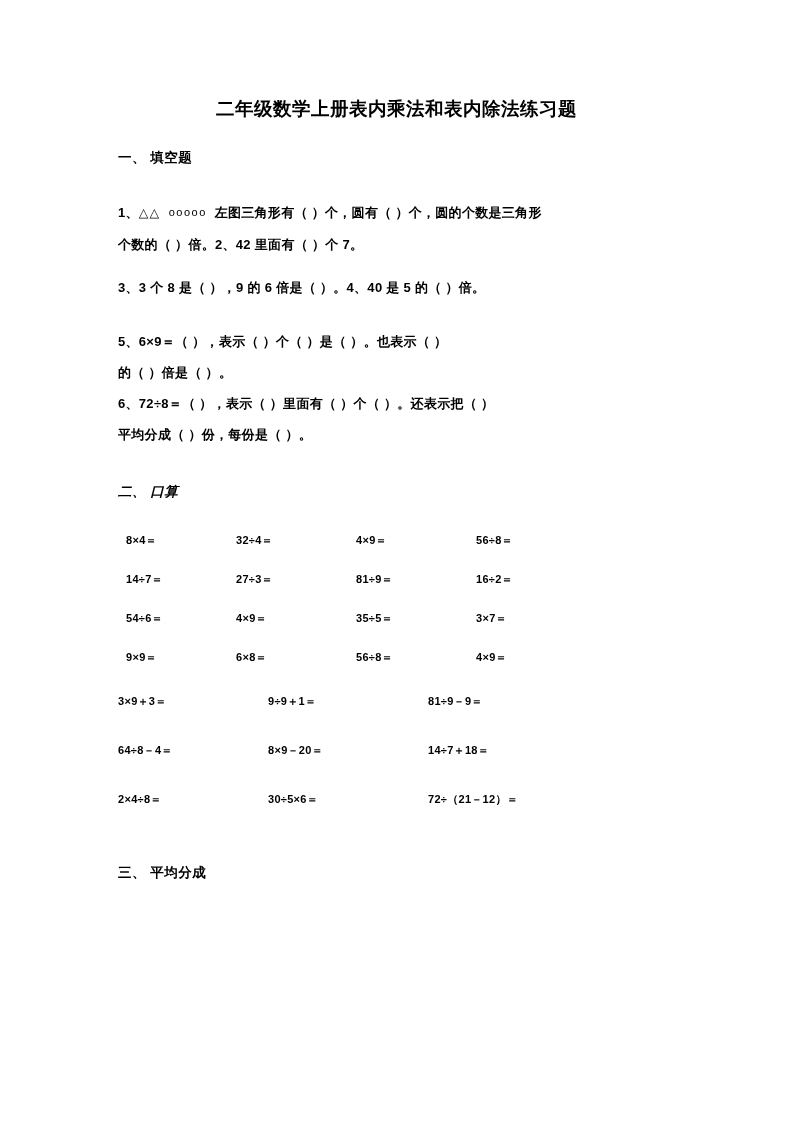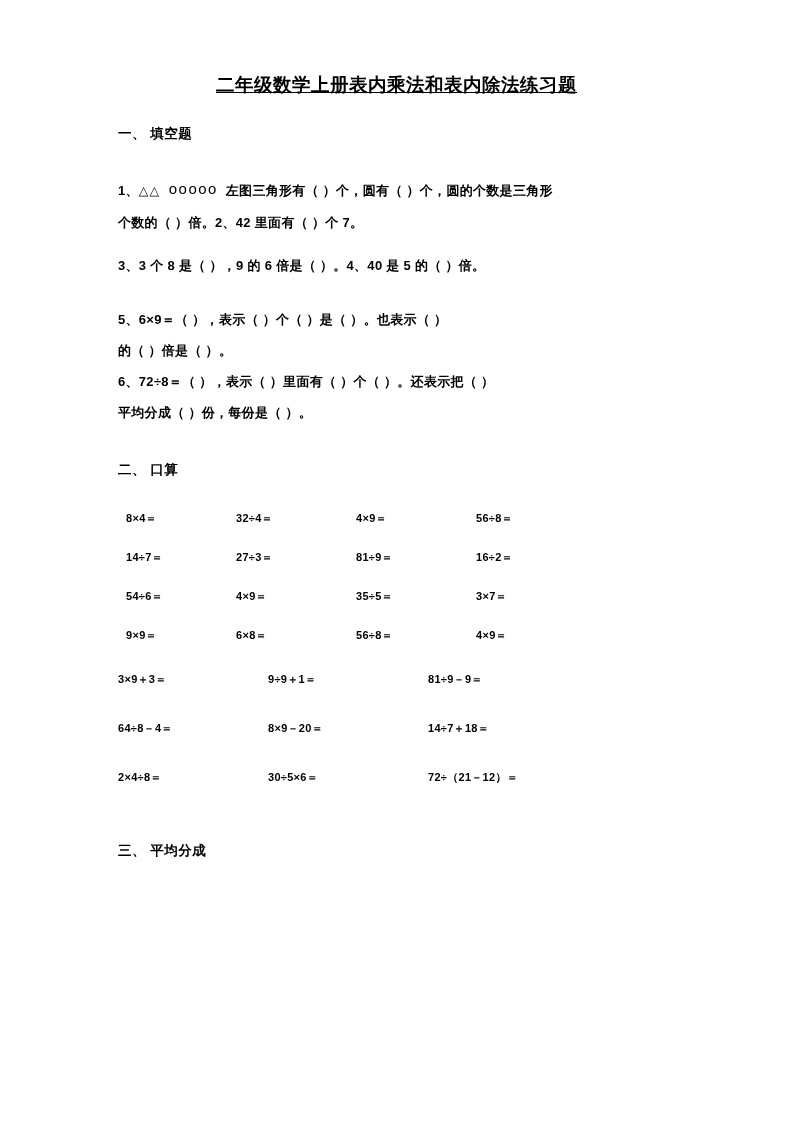--- a/index.html
+++ b/index.html
@@ -15,53 +15,52 @@
     overflow: hidden;
   }
   .page {
     position: relative;
     width: 793px;
     height: 1122px;
     box-sizing: border-box;
     padding: 0 118px 0 118px;
   }
   .doc-title {
-    margin-top: 72px;
+    margin-top: 96px;
     font-size: 18.5px;
     font-weight: bold;
     text-align: center;
     letter-spacing: 0.5px;
     white-space: nowrap;
-    text-decoration: underline;
   }
   .section-heading {
     font-size: 13.5px;
     font-weight: bold;
     letter-spacing: 0.5px;
   }
   .sec1 { margin-top: 28px; }
-  .sec2 { margin-top: 33px; }
+  .sec2 { margin-top: 33px; font-style: italic; }
   .sec3 { margin-top: 40px; }
   .q-block {
     font-size: 13px;
     font-weight: bold;
     line-height: 31px;
     letter-spacing: 0.3px;
   }
   .q1 { margin-top: 30px; }
   .q3 { margin-top: 12px; }
   .q5 { margin-top: 23px; }
   .q6 { }
   .shape-run {
     font-weight: normal;
     font-size: 12px;
     letter-spacing: 1px;
   }
   .shape-run .tri { font-size: 12.5px; }
-  .shape-run .cir { font-size: 15px; vertical-align: 1px; letter-spacing: 1.5px; }
+  .shape-run .cir { font-size: 11px; vertical-align: 1px; letter-spacing: 1.5px; }
   .oral-rows {
     margin-top: 20px;
   }
   .oral-row {
     display: flex;
     font-size: 11px;
     font-weight: bold;
     letter-spacing: 0.3px;
   }
   .oral-row.tight { height: 39px; align-items: center; }

